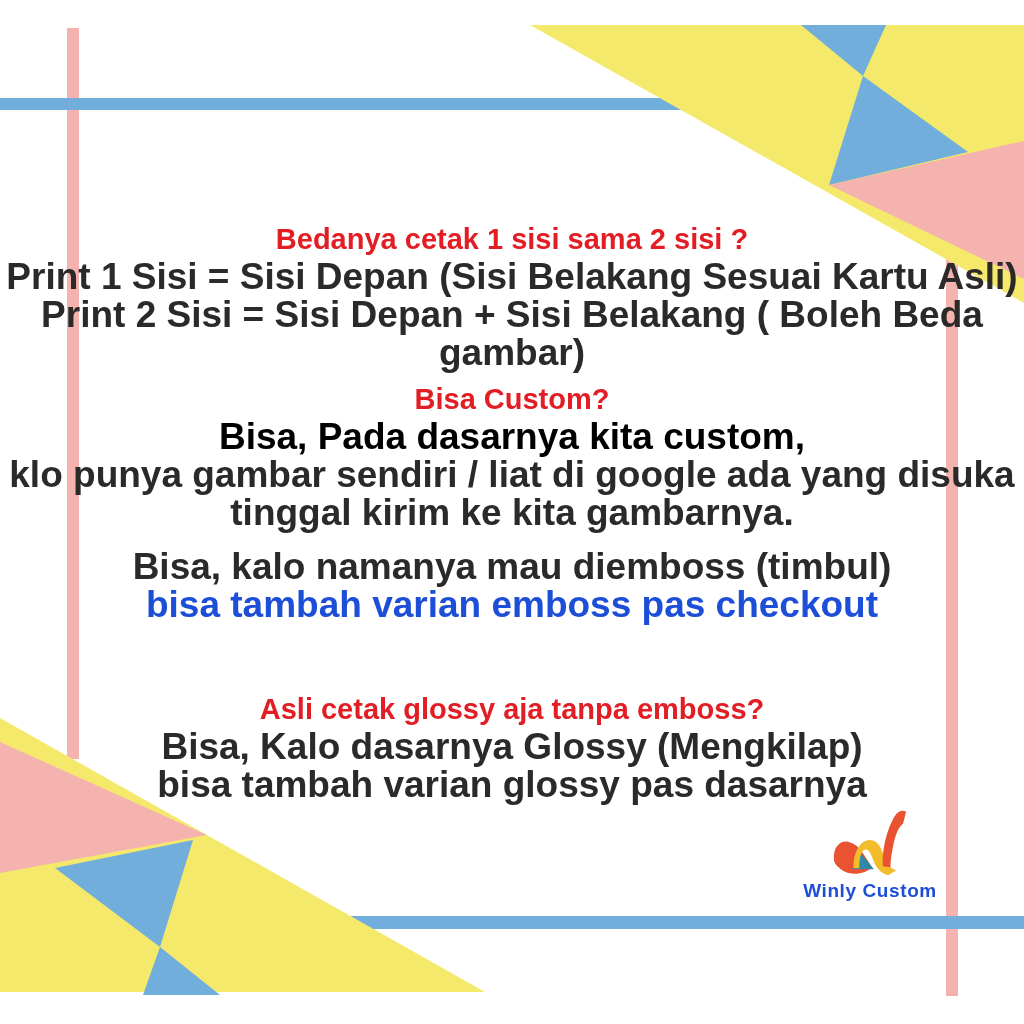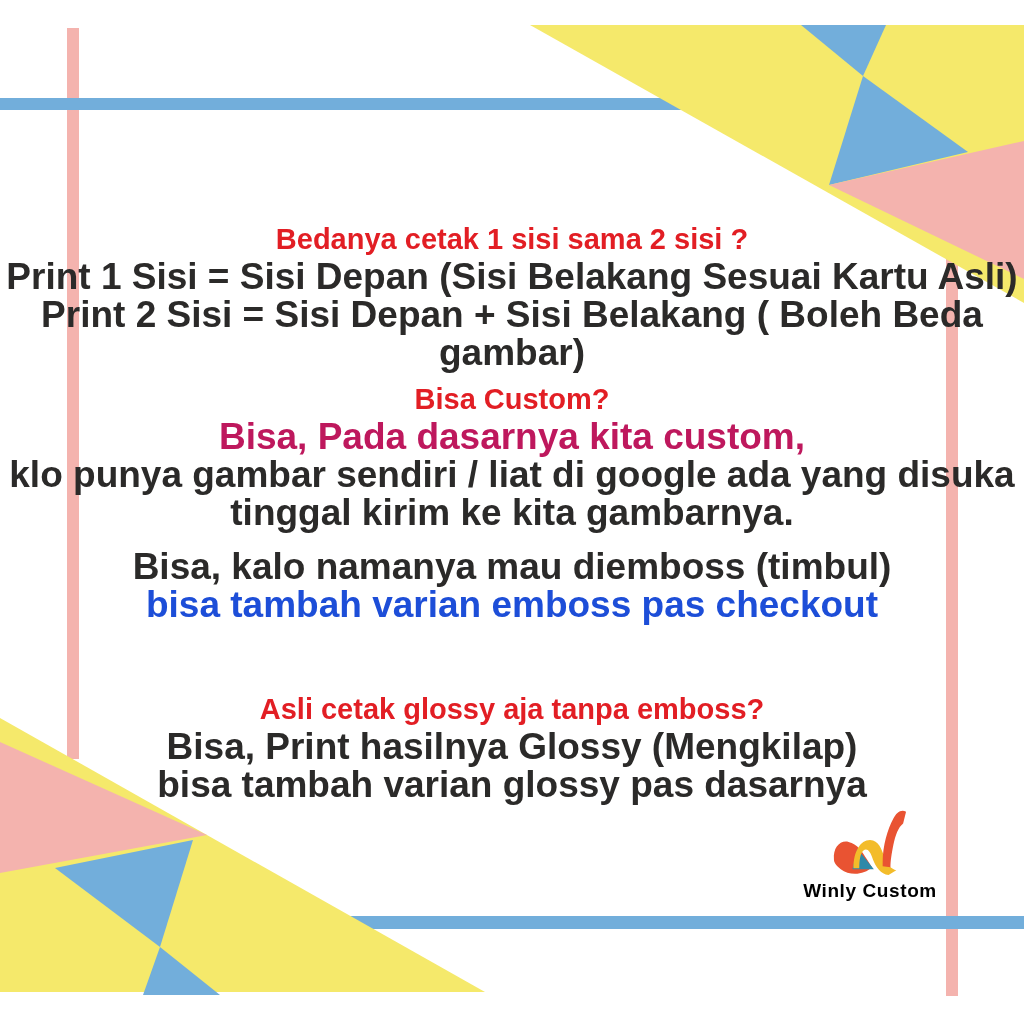--- a/index.html
+++ b/index.html
@@ -58,45 +58,45 @@
   <div class="faq">
 
     <section class="faq-block" style="top:220px">
       <h2 class="faq-heading" style="color: rgb(226, 30, 36);">Bedanya cetak 1 sisi sama 2 sisi ?</h2>
       <p class="faq-line" style="color: rgb(43, 42, 41);">Print 1 Sisi = Sisi Depan (Sisi Belakang Sesuai Kartu Asli)</p>
       <p class="faq-line" style="color: rgb(43, 42, 41);">Print 2 Sisi = Sisi Depan + Sisi Belakang ( Boleh Beda gambar)</p>
     </section>
 
     <section class="faq-block" style="top:380px">
       <h2 class="faq-heading" style="color: rgb(226, 30, 36);">Bisa Custom?</h2>
-      <p class="faq-line" style="color: #be185d;">Bisa, Pada dasarnya kita custom,</p>
+      <p class="faq-line" style="color: #000000;">Bisa, Pada dasarnya kita custom,</p>
       <p class="faq-line" style="color: rgb(43, 42, 41);">klo punya gambar sendiri / liat di google ada yang disuka</p>
       <p class="faq-line" style="color: rgb(43, 42, 41);">tinggal kirim ke kita gambarnya.</p>
     </section>
 
     <section class="faq-block" style="top:548px">
       <p class="faq-line" style="color: rgb(43, 42, 41);">Bisa, kalo namanya mau diemboss (timbul)</p>
       <p class="faq-line" style="color: #1d4ed8;">bisa tambah varian emboss pas checkout</p>
     </section>
 
     <section class="faq-block" style="top:690px">
       <h2 class="faq-heading" style="color: rgb(226, 30, 36);">Asli cetak glossy aja tanpa emboss?</h2>
-      <p class="faq-line" style="color: rgb(43, 42, 41);">Bisa, Print hasilnya Glossy (Mengkilap)</p>
+      <p class="faq-line" style="color: rgb(43, 42, 41);">Bisa, Kalo dasarnya Glossy (Mengkilap)</p>
       <p class="faq-line" style="color: rgb(43, 42, 41);">bisa tambah varian glossy pas dasarnya</p>
     </section>
 
   </div>
 
   <div class="logo">
     <svg class="logo-mark" viewBox="0 0 78 80" aria-hidden="true">
 
       <path d="M2,61 C1,49 8,41 17,43 C26,45 31,53 36,61 L41,69 C33,77 18,78 9,71 C4,67 2,64 2,61 Z" fill="#E95332"></path>
 
       <path d="M26,50 L43,71 L21,71 Z" fill="#2E89A8"></path>
 
       <path d="M22,70 C22,53 29,41 39,41 C48,41 51,51 54,59 C57,67 61,71 66,72 L58,77 C50,76 45,69 42,61 C39,52 36,49 32,52 C29,55 28,62 28,70 Z" fill="#F3BC2A"></path>
 
       <path d="M52,64 C52,47 57,30 63,19 C66,13 71,9 76,12 L73,24 C68,28 65,36 63,46 C61,56 60,63 60,69 L52,68 Z" fill="#E95332"></path>
     </svg>
-    <div class="logo-text" style="color: #000000;">Winly Custom</div>
+    <div class="logo-text" style="color: #1d4ed8;">Winly Custom</div>
   </div>
 
 </div>
 
 </body></html>

